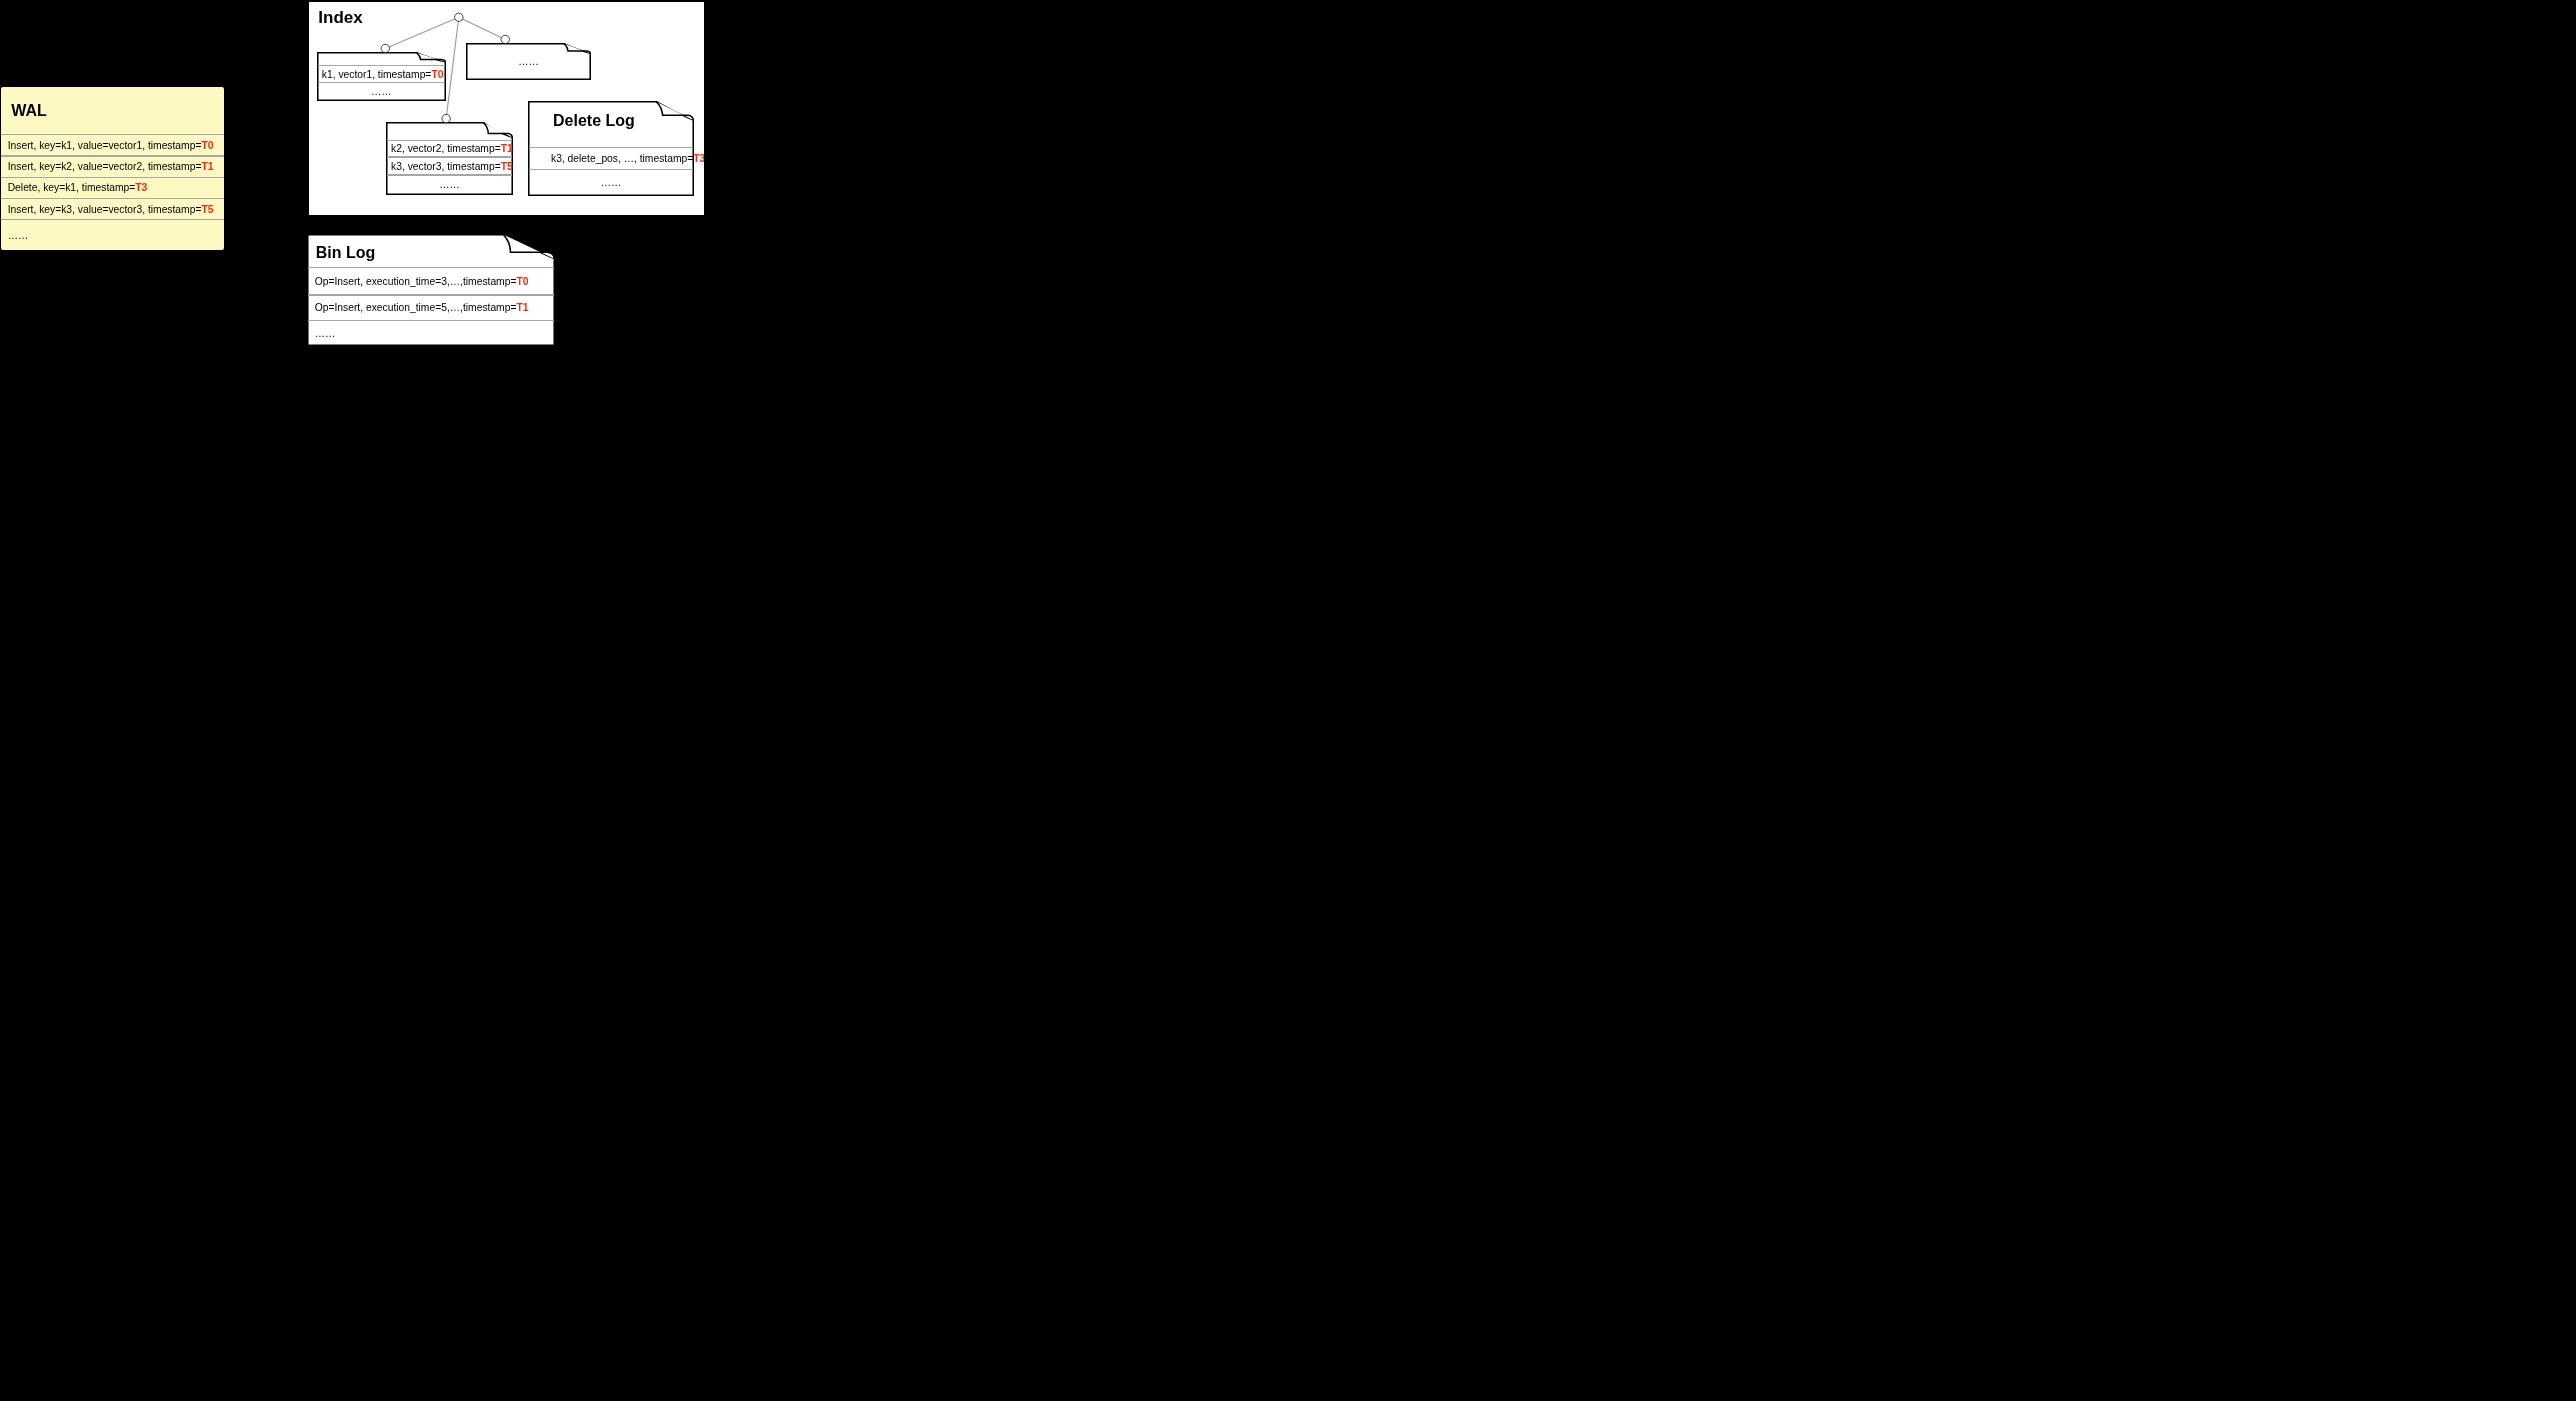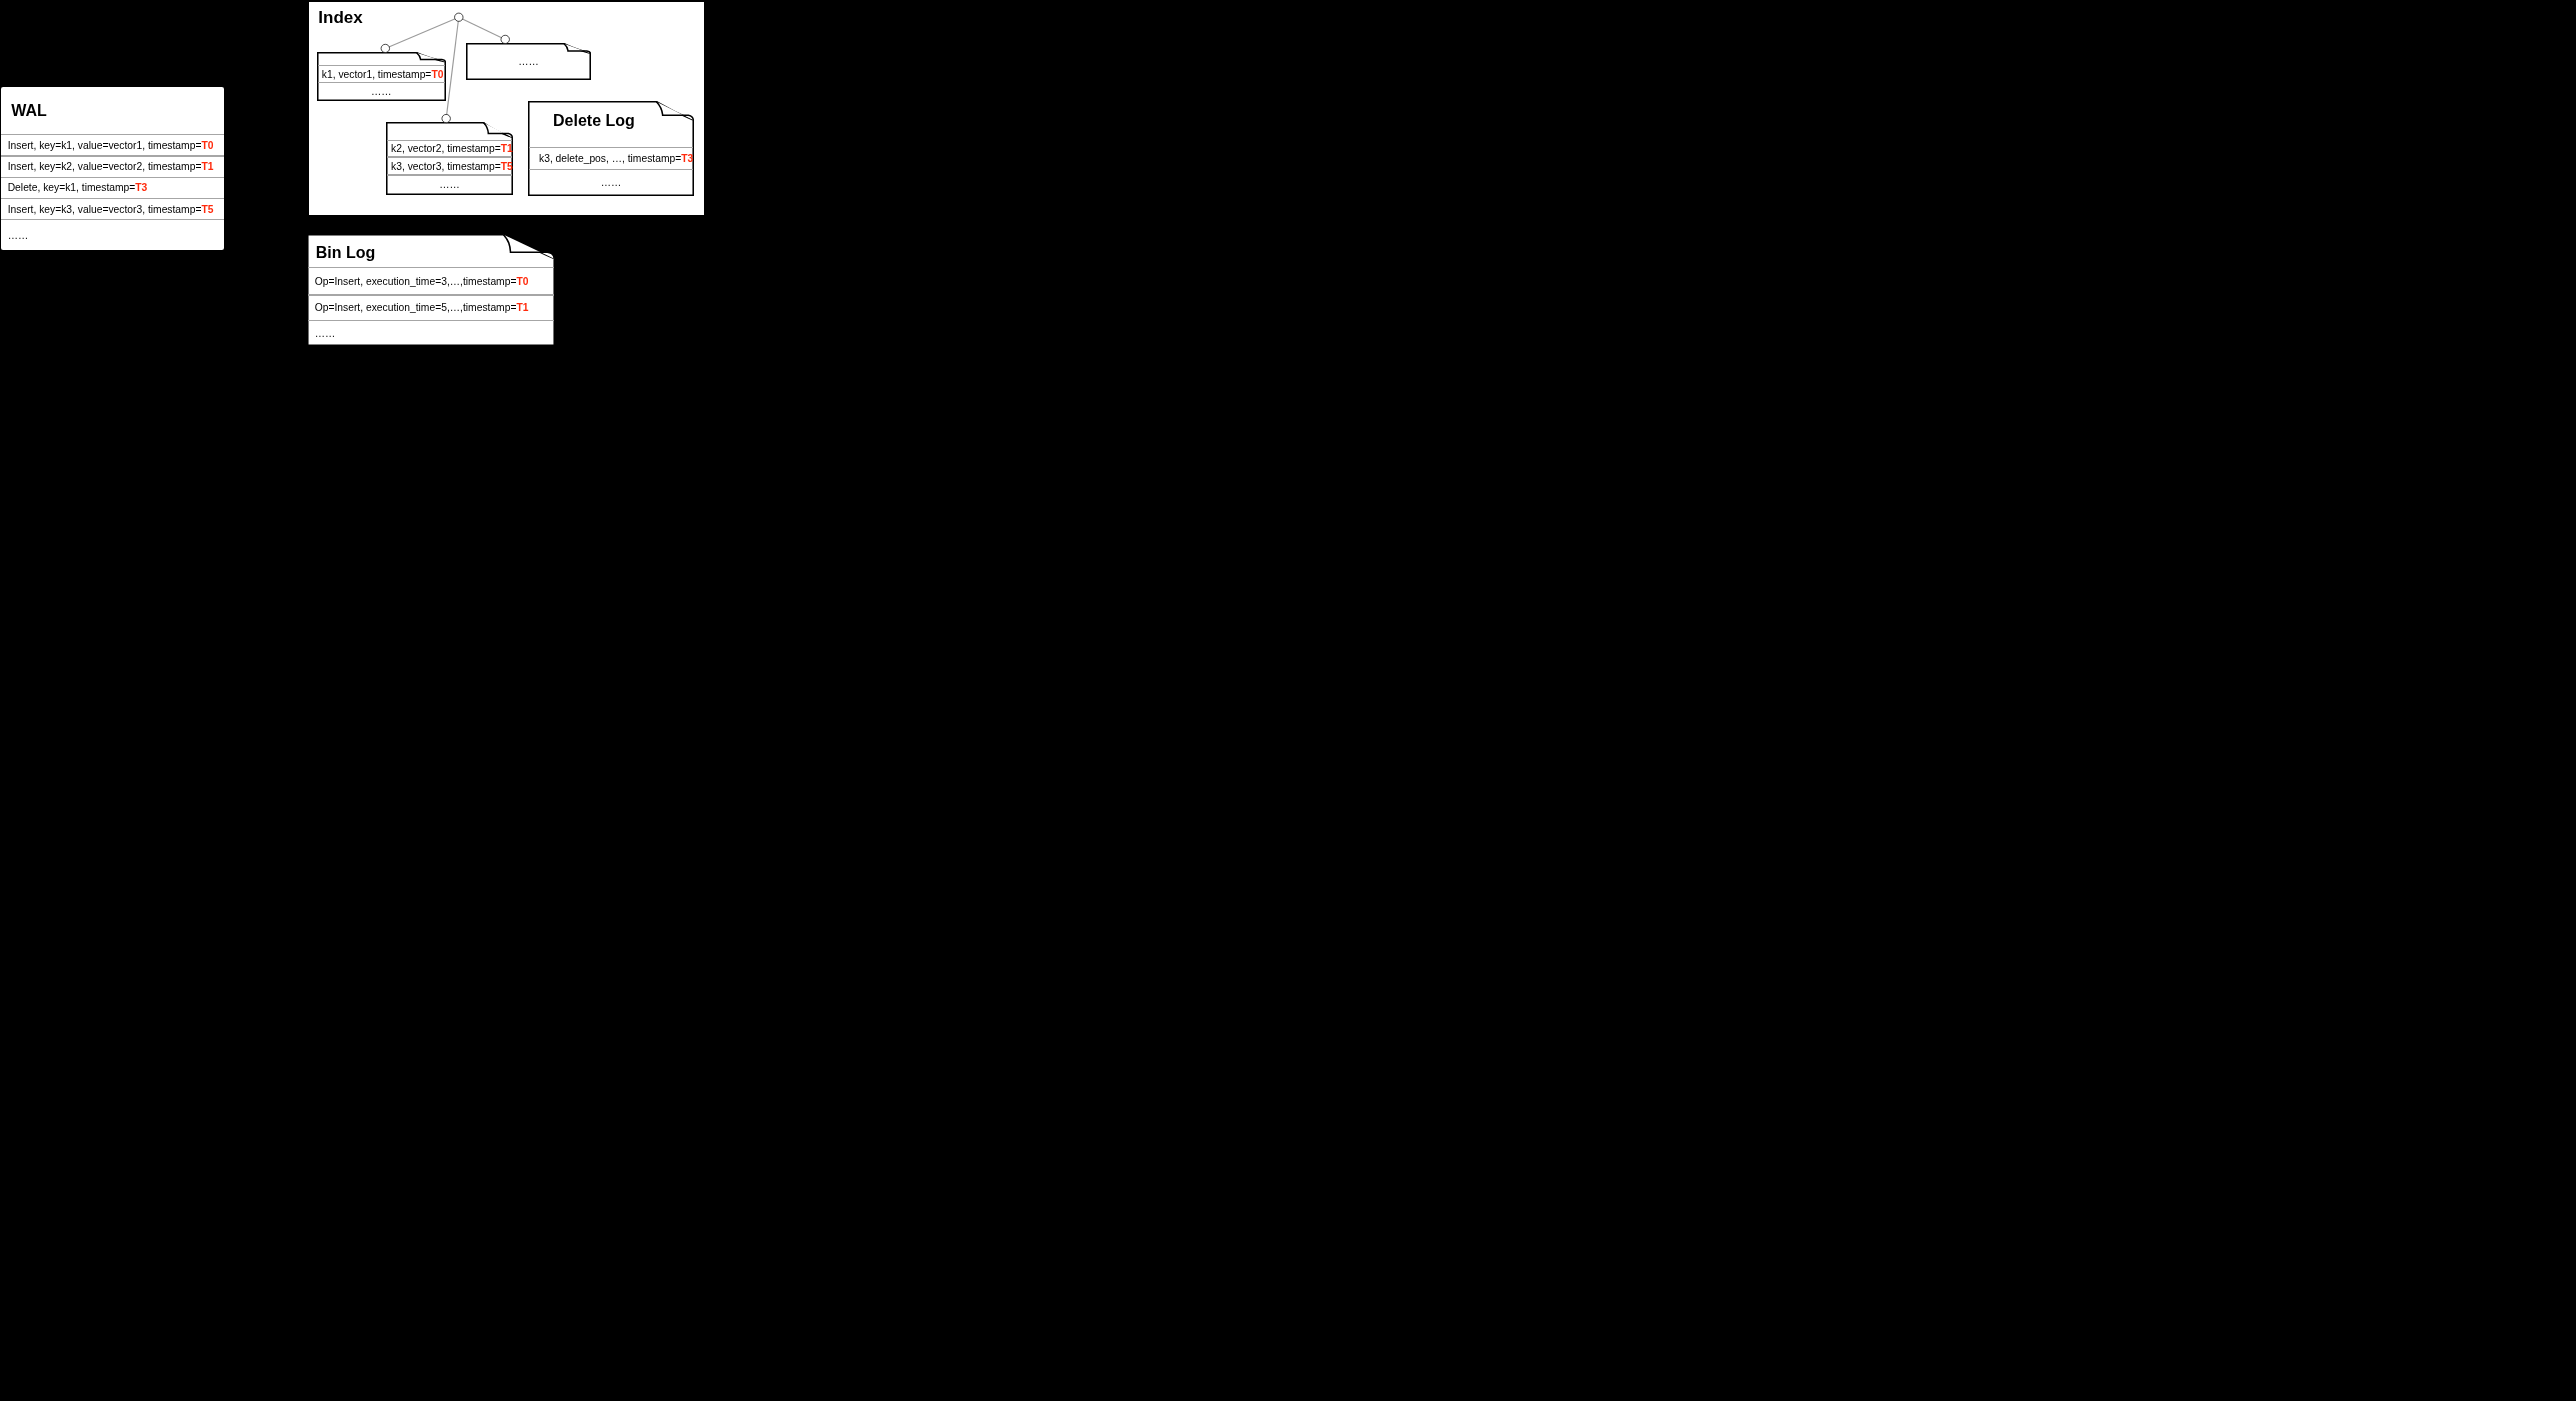--- a/index.html
+++ b/index.html
@@ -12,21 +12,21 @@
                 display:flex;flex-direction:column;}
   .band{display:flex;align-items:center;flex:0 0 auto;}
   .band.fill{flex:1 1 auto;}
   .divider{flex:0 0 auto;height:1.3px;background:#a6a6a6;}
   .rowtext{font-size:10.3px;color:#000;padding-left:6.7px;white-space:nowrap;}
   .ts{font-weight:bold;}
   .doctitle{font-weight:bold;font-size:16px;color:#000;}
   .dots{font-size:10.3px;color:#000;}
   .center{justify-content:center;}
   
-  .walbox{position:absolute;left:1px;top:87px;width:223px;height:163px;background:#ffffff;
+  .walbox{position:absolute;left:1px;top:87px;width:223px;height:163px;background:#fef9c3;
           border-radius:2.1px;display:flex;flex-direction:column;}
   
   .indexpanel{left:309px;top:1.5px;width:395px;height:213px;}
   .treelayer{position:absolute;left:0;top:0;width:395px;height:213px;pointer-events:none;}
 </style>
 </head>
 <body>
 
 <div class="stage">
 
@@ -117,21 +117,21 @@
       <svg class="shape" viewBox="0 0 323 184" preserveAspectRatio="none">
         <path d="M250,1.5 L1.5,1.5 L1.5,182.5 L321.5,182.5 L321.5,37 Q285,22 250,1.5 Z" fill="#ffffff" stroke="#000" stroke-width="3"></path>
         <path d="M250,1.5 C259,11 261,17 262,27 L262,27.5 L312,27.5 C318,28.5 321.5,32 321.5,37" fill="#ffffff" stroke="#000" stroke-width="3"></path>
       </svg>
       <div class="content">
         <div class="band" style="height:45px;align-items:flex-start;">
           <span class="doctitle" style="padding-left:24px;padding-top:10.3px;">Delete Log</span>
         </div>
         <div class="divider"></div>
         <div class="band" style="height:21px;">
-          <span class="rowtext" style="padding-left:10px;"><span>k3, delete_pos, …, timestamp=</span><span class="ts" style="color: rgb(255, 42, 12);">T3</span></span>
+          <span class="rowtext" style="padding-left:22px;"><span>k3, delete_pos, …, timestamp=</span><span class="ts" style="color: rgb(255, 42, 12);">T3</span></span>
         </div>
         <div class="divider"></div>
         <div class="band fill center">
           <span class="dots">……</span>
         </div>
       </div>
     </div>
 
     <svg class="treelayer" viewBox="0 0 766 413">
       <g stroke="#9b9b9b" stroke-width="2.2">

